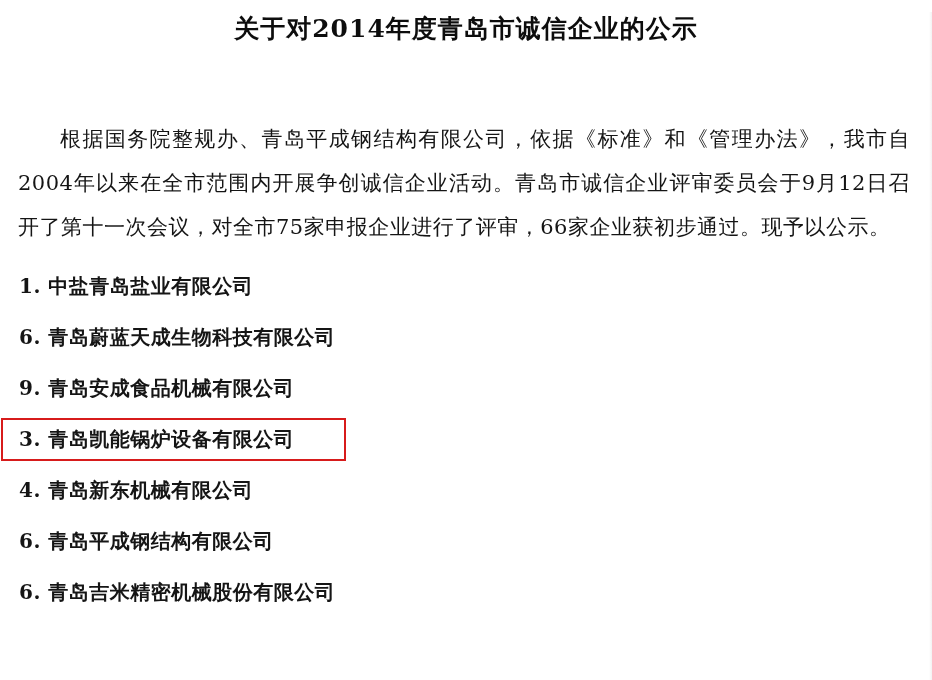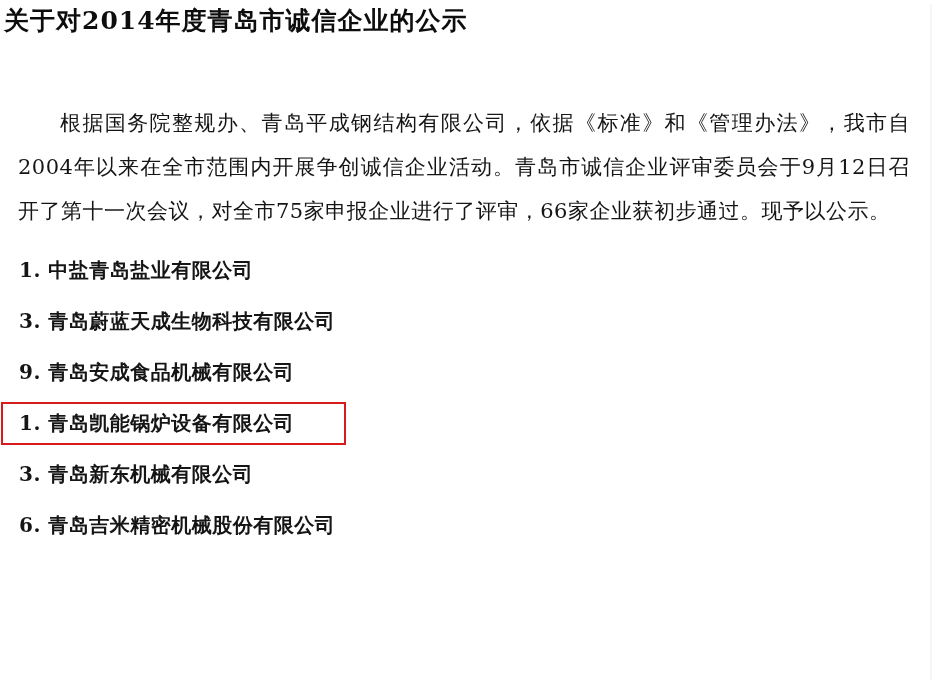--- a/index.html
+++ b/index.html
@@ -16,24 +16,25 @@
     position: relative;
   }
   .page {
     position: relative;
     width: 932px;
     height: 680px;
     background: #ffffff;
     box-sizing: border-box;
   }
   .doc-title {
+    text-align: center;
     font-size: 25px;
     font-weight: bold;
     letter-spacing: 1px;
-    margin: 4px;
+    margin: 12px;
     color: #0d0d0d;
     font-family: "DejaVu Serif", "Liberation Serif", serif;
   }
   .body-block {
     margin: 0;
     padding: 0 22px 0 18px;
     padding-top: 60px;
   }
   .para {
     font-size: 21px;
@@ -105,33 +106,36 @@
 
   <div class="body-block">
 
     <p class="para">根据国务院整规办、青岛平成钢结构有限公司，依据《标准》和《管理办法》，我市自2004年以来在全市范围内开展争创诚信企业活动。青岛市诚信企业评审委员会于9月12日召开了第十一次会议，对全市75家申报企业进行了评审，66家企业获初步通过。现予以公示。</p>
 
     <ul class="list">
       <li class="list-item">
         <span>1. 中盐青岛盐业有限公司</span>
       </li>
       <li class="list-item">
-        <span>3. 青岛蔚蓝天成生物科技有限公司</span>
+        <span>6. 青岛蔚蓝天成生物科技有限公司</span>
       </li>
       <li class="list-item">
         <span>9. 青岛安成食品机械有限公司</span>
       </li>
       <li class="list-item">
         <span class="highlight-wrap">
           <span class="highlight-box" style="border-color: rgb(215, 27, 27);"></span>
-          <span>1. 青岛凯能锅炉设备有限公司</span>
+          <span>3. 青岛凯能锅炉设备有限公司</span>
         </span>
       </li>
       <li class="list-item">
-        <span>3. 青岛新东机械有限公司</span>
+        <span>4. 青岛新东机械有限公司</span>
+      </li>
+      <li class="list-item">
+        <span>6. 青岛平成钢结构有限公司</span>
       </li>
       <li class="list-item">
         <span>6. 青岛吉米精密机械股份有限公司</span>
       </li>
     </ul>
 
   </div>
 
   <div class="fade-bottom"></div>
   <div class="edge-shadow"></div>

